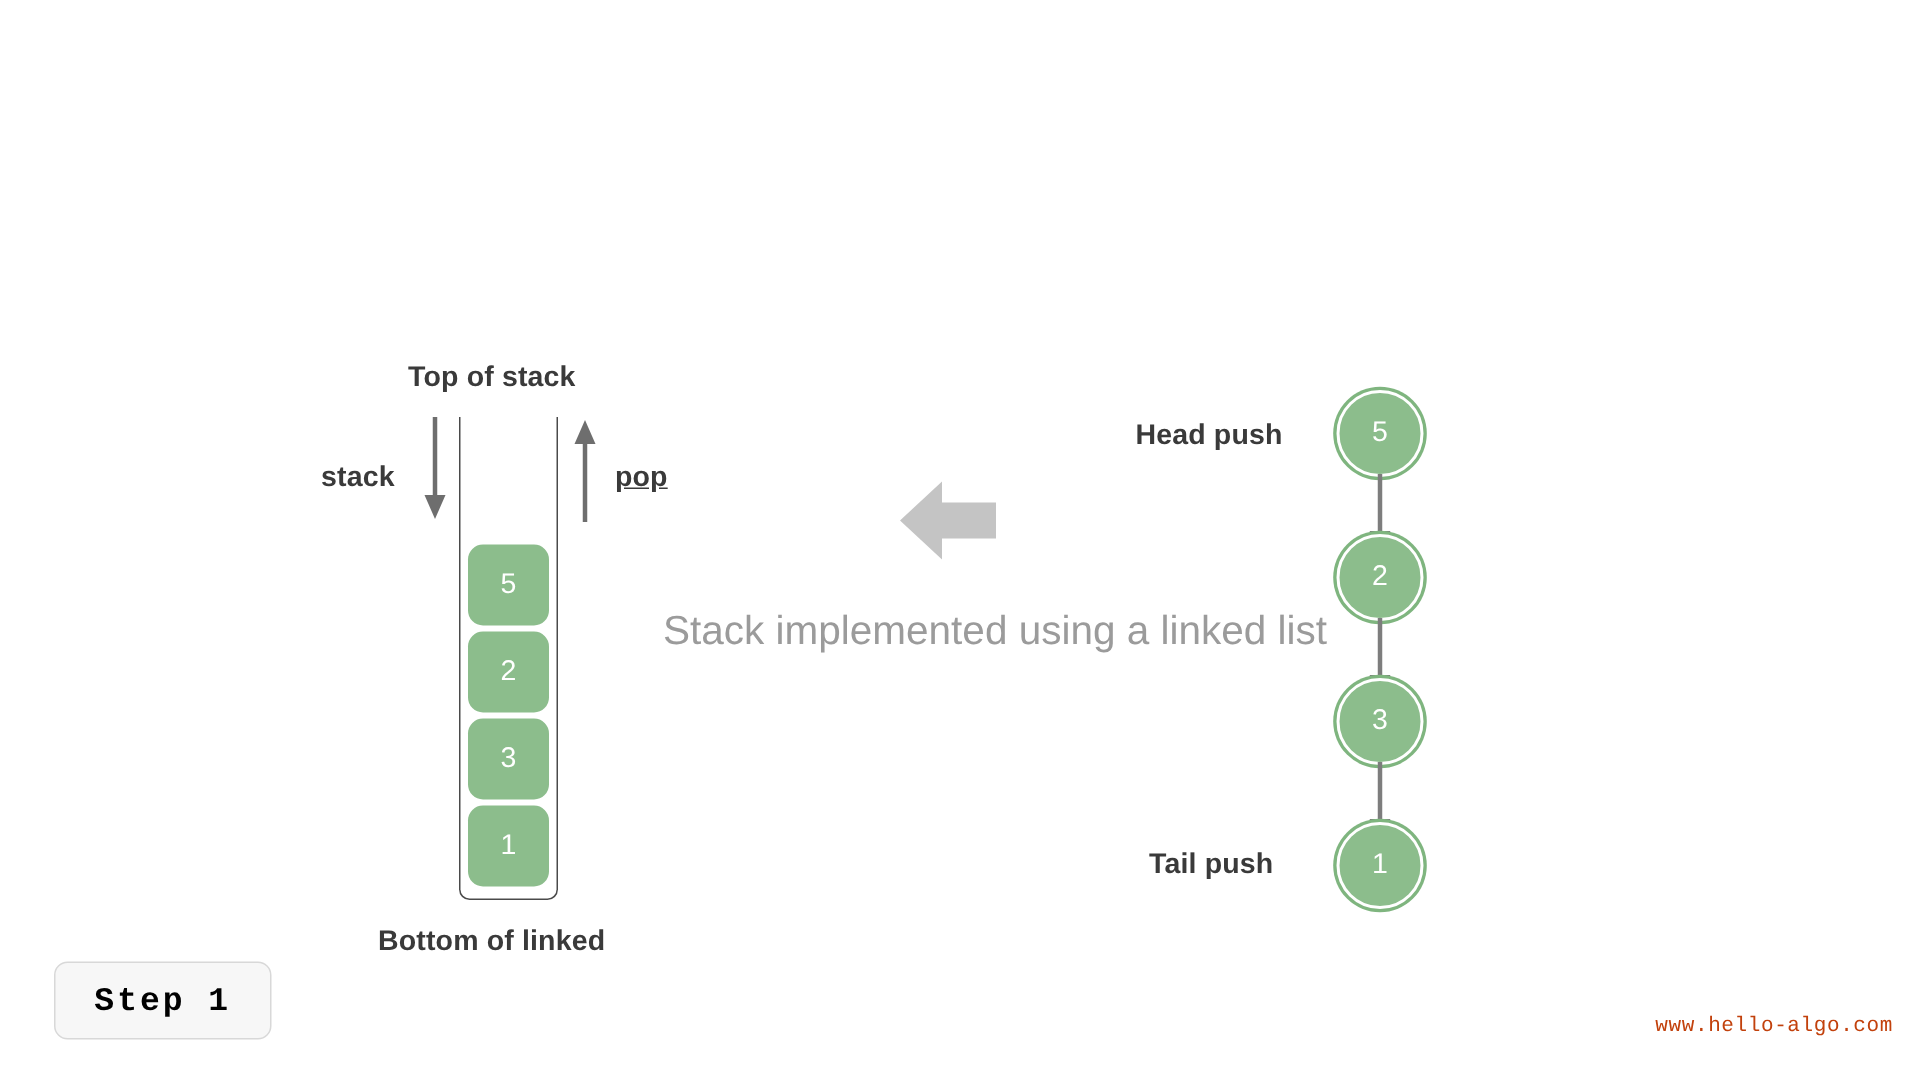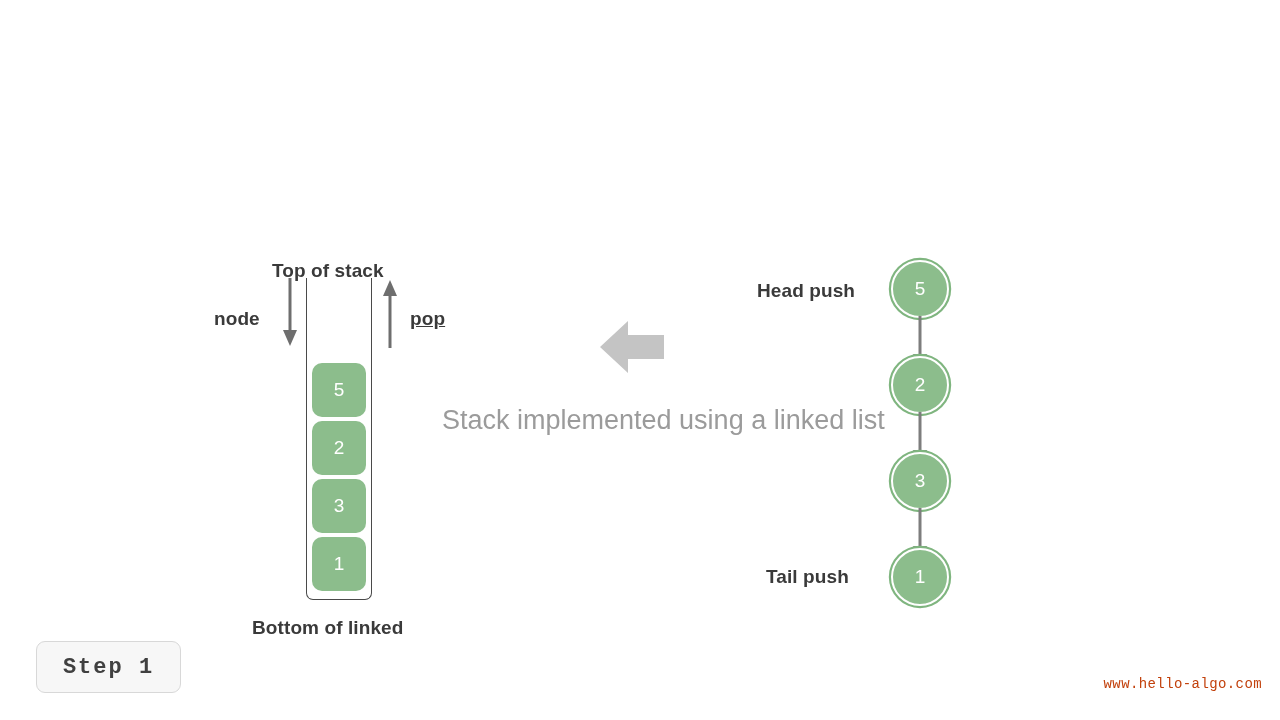--- a/index.html
+++ b/index.html
@@ -123,21 +123,21 @@
     height: 52px;
     border: 1.4px solid #d8d8d8;
     border-radius: 9px;
     background: #f7f7f7;
     display: flex;
     align-items: center;
     justify-content: center;
     font-family: "Liberation Mono", monospace;
     font-size: 22px;
     font-weight: bold;
-    color: #404040;
+    color: #000000;
     letter-spacing: 2px;
     box-sizing: border-box;
   }
 
   
   .watermark {
     position: absolute;
     right: 18px;
     top: 676px;
     font-family: "Liberation Mono", monospace;
@@ -145,25 +145,25 @@
     color: #c2410c;
     letter-spacing: 0.4px;
     white-space: nowrap;
   }
 </style>
 </head>
 <body>
 
 <div class="stage">
 
-  <div class="label-bold" style="left:272px; top:241px;margin-top:19px;">Top of stack</div>
+  <div class="label-bold" style="left:272px; top:241px;">Top of stack</div>
 
   <div class="label-bold" style="left:252px; top:617px;">Bottom of linked</div>
 
-  <div class="label-bold" style="left:214px; top:308px;">node</div>
+  <div class="label-bold" style="left:214px; top:308px;">stack</div>
 
   <div class="label-bold" style="left:410px; top:308px;text-decoration:underline;">pop</div>
 
   <svg class="v-arrow" style="left:278px; top:278px;" width="24" height="70" viewBox="0 0 24 70">
     <line x1="12" y1="0" x2="12" y2="56" stroke="#6e6e6e" stroke-width="3"></line>
     <polygon points="12,68 5,52 19,52" fill="#6e6e6e"></polygon>
   </svg>
 
   <svg class="v-arrow" style="left:378px; top:278px;" width="24" height="70" viewBox="0 0 24 70">
     <line x1="12" y1="70" x2="12" y2="14" stroke="#6e6e6e" stroke-width="3"></line>

